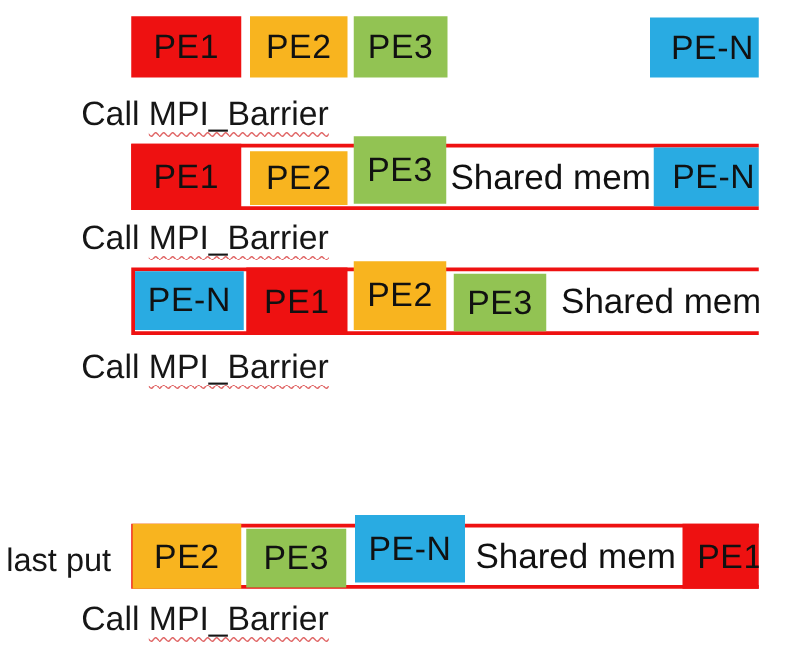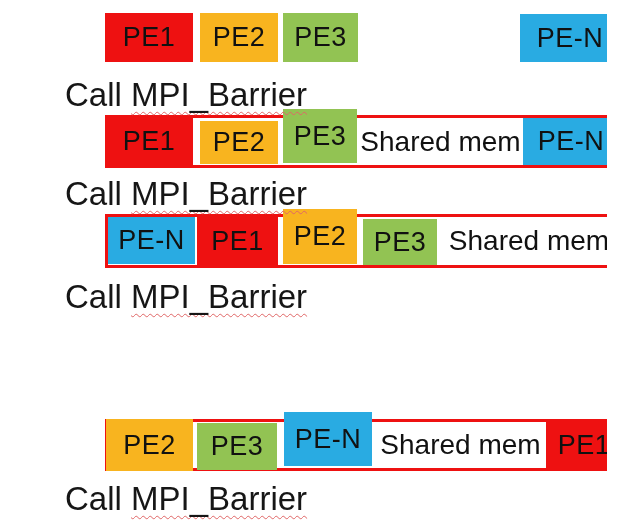--- a/index.html
+++ b/index.html
@@ -13,21 +13,21 @@
     font-size:27px; letter-spacing:0.5px; z-index:2; color:#111;
   }
   .container {
     position:absolute; border:3px solid #ee1111; background:#ffffff; z-index:1;
   }
   .shared {
     position:absolute; display:flex; align-items:center; justify-content:center;
     font-size:28px; z-index:2; color:#111; white-space:nowrap;
   }
   .barrier {
-    position:absolute; font-size:33px; white-space:nowrap; color:#161616; z-index:3;
+    position:absolute; font-size:27px; white-space:nowrap; color:#161616; z-index:3;
   }
   .barrier .kw {
     text-decoration-line: underline;
     text-decoration-style: wavy;
     text-decoration-color:#e06666;
     text-decoration-thickness:1px;
     text-underline-offset:5px;
     text-decoration-skip-ink:none;
   }
   .rowlabel {
@@ -68,20 +68,23 @@
   <div class="pe" style="left: 197px; top: 214px; width: 81px; height: 54px; background: rgb(238, 17, 17);">PE1</div>
   <div class="pe" style="left: 283px; top: 209px; width: 74px; height: 55px; background: rgb(248, 180, 31);">PE2</div>
   <div class="pe" style="left: 363px; top: 219px; width: 74px; height: 46px; background: rgb(146, 195, 83);">PE3</div>
   <div class="shared" style="left:440px;top:214px;width:178px;height:54px">Shared mem</div>
 
   <div class="barrier" style="left:65px;top:278px">
     <span>Call</span>
     <span class="kw" style="text-decoration-color: rgb(224, 102, 102);">MPI_Barrier</span>
   </div>
 
+  <div class="rowlabel" style="left:5px;top:433px">
+    <span>last</span><sup></sup><span class="word">put</span>
+  </div>
   <div class="container" style="left: 105px; top: 419px; width: 517px; height: 52px; border-color: rgb(238, 17, 17);"></div>
   <div class="pe" style="left: 106px; top: 419px; width: 87px; height: 52px; background: rgb(248, 180, 31);">PE2</div>
   <div class="pe" style="left: 197px; top: 423px; width: 80px; height: 47px; background: rgb(146, 195, 83);">PE3</div>
   <div class="pe" style="left: 284px; top: 412px; width: 88px; height: 54px; background: rgb(41, 171, 226);">PE-N</div>
   <div class="shared" style="left:374px;top:419px;width:173px;height:52px">Shared mem</div>
   <div class="pe" style="left: 546px; top: 419px; width: 76px; height: 52px; background: rgb(238, 17, 17);">PE1</div>
 
   <div class="barrier" style="left:65px;top:480px">
     <span>Call</span>
     <span class="kw" style="text-decoration-color: rgb(224, 102, 102);">MPI_Barrier</span>

